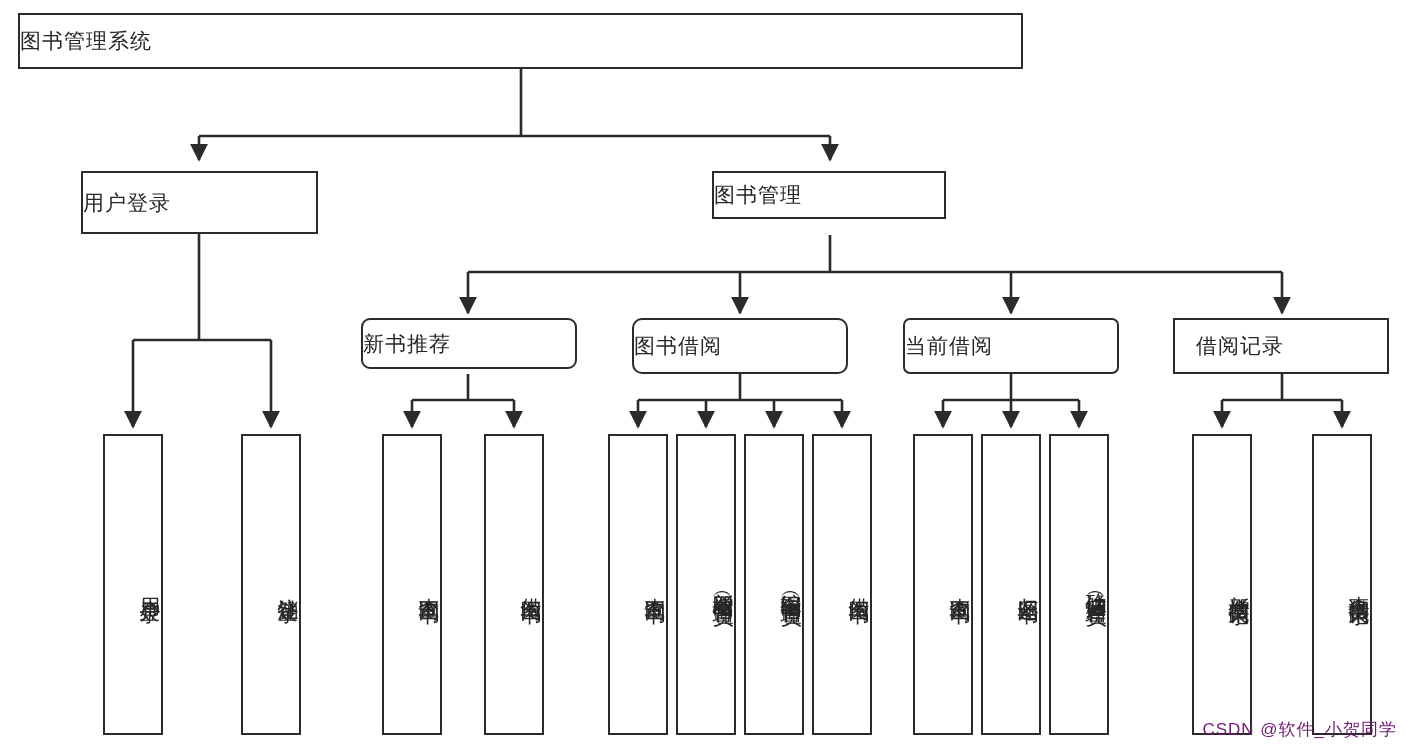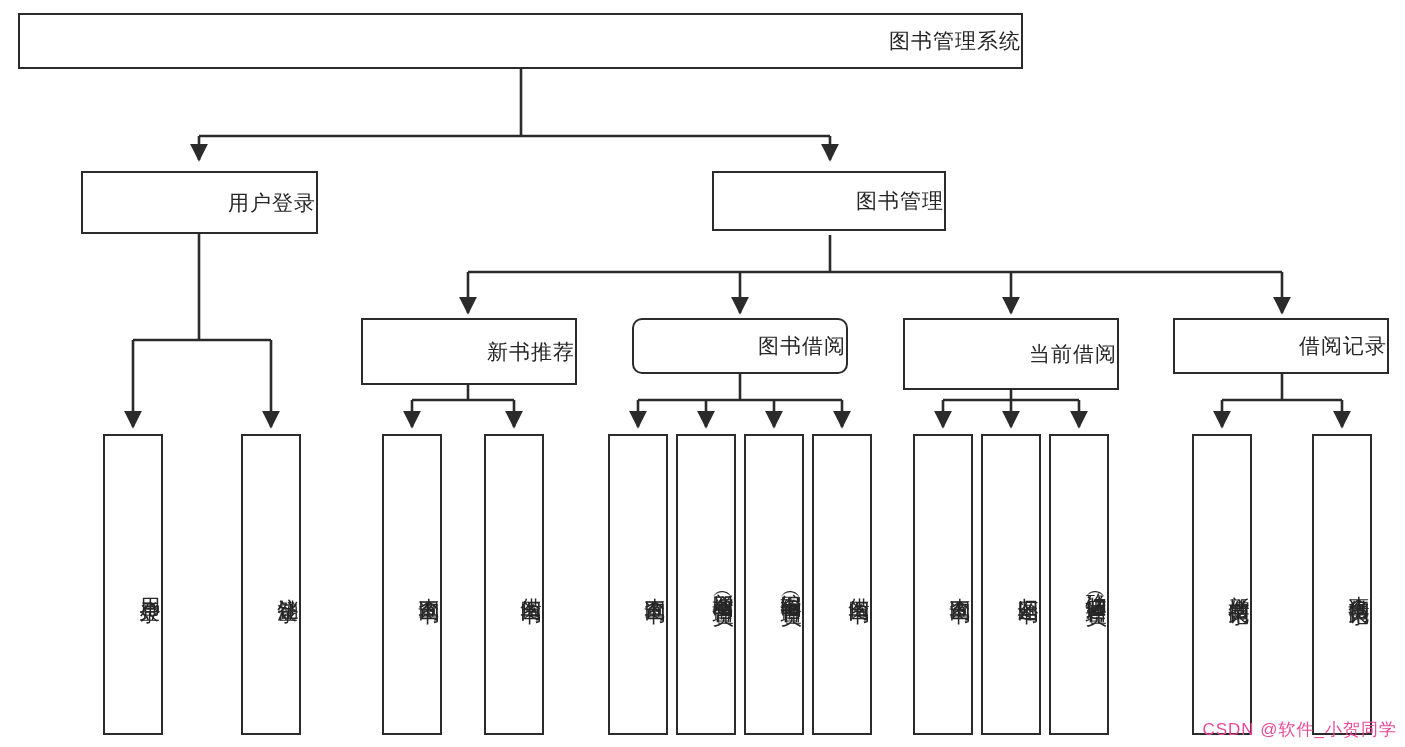--- a/index.html
+++ b/index.html
@@ -1,25 +1,25 @@
 <!DOCTYPE html>
 <html><head>
 <meta charset="utf-8">
 <style>
   html,body{margin:0;padding:0;background:#ffffff;}
   body{width:1405px;height:747px;overflow:hidden;font-family:"Liberation Sans","DejaVu Sans",sans-serif;}
   #stage{position:relative;width:1405px;height:747px;background:#fff;}
   svg.lines{position:absolute;left:0;top:0;width:1405px;height:747px;pointer-events:none;}
   .node{position:absolute;box-sizing:border-box;border:2px solid #2b2b2b;background:#ffffff;
-        display:flex;align-items:center;justify-content:flex-end;text-align:center;color:#262626;}
+        display:flex;align-items:center;justify-content:flex-start;text-align:center;color:#262626;}
   .node.h{font-size:21px;letter-spacing:1px;}
   .node.v{font-size:21px;letter-spacing:2px;writing-mode:vertical-rl;text-orientation:upright;
           line-height:1.08;padding:8px 0;align-items:flex-start;justify-content:center;}
   .node.v span{display:inline-block;}
-  .watermark{position:absolute;right:8px;bottom:6px;font-size:17px;color:#ec4899;letter-spacing:1px;white-space:nowrap;}
+  .watermark{position:absolute;right:8px;bottom:6px;font-size:17px;color:#701a75;letter-spacing:1px;white-space:nowrap;}
 </style>
 </head>
 <body>
 
 <div id="stage">
 
   <svg class="lines" viewBox="0 0 1405 747">
     <defs>
       <marker id="arrow" viewBox="0 0 10 10" refX="9" refY="5" markerWidth="7" markerHeight="7" orient="auto-start-reverse">
         <path d="M 0 0 L 10 5 L 0 10 z" fill="#2b2b2b"></path>
@@ -69,31 +69,31 @@
     </g>
   </svg>
 
   <div class="node h" style="left:18px;top:13px;width:1005px;height:56px;">
     <span>图书管理系统</span>
   </div>
 
   <div class="node h" style="left:81px;top:171px;width:237px;height:63px;">
     <span>用户登录</span>
   </div>
-  <div class="node h" style="left:712px;top:171px;width:234px;height:60px;">
+  <div class="node h" style="left:712px;top:171px;width:234px;height:48px;">
     <span>图书管理</span>
   </div>
 
-  <div class="node h" style="left:361px;top:318px;width:216px;height:67px;">
+  <div class="node h" style="left:361px;top:318px;width:216px;height:51px;border-radius:9px;">
     <span>新书推荐</span>
   </div>
   <div class="node h" style="left:632px;top:318px;width:216px;height:56px;border-radius:10px;">
     <span>图书借阅</span>
   </div>
-  <div class="node h" style="left:903px;top:318px;width:216px;height:72px;">
+  <div class="node h" style="left:903px;top:318px;width:216px;height:56px;border-radius:7px;">
     <span>当前借阅</span>
   </div>
   <div class="node h" style="left:1173px;top:318px;width:216px;height:56px;padding-left:21px;">
     <span>借阅记录</span>
   </div>
 
   <div class="node v" style="left:103px;top:434px;width:60px;height:301px;">
     <span>用户登录</span>
   </div>
   <div class="node v" style="left:241px;top:434px;width:60px;height:301px;">

